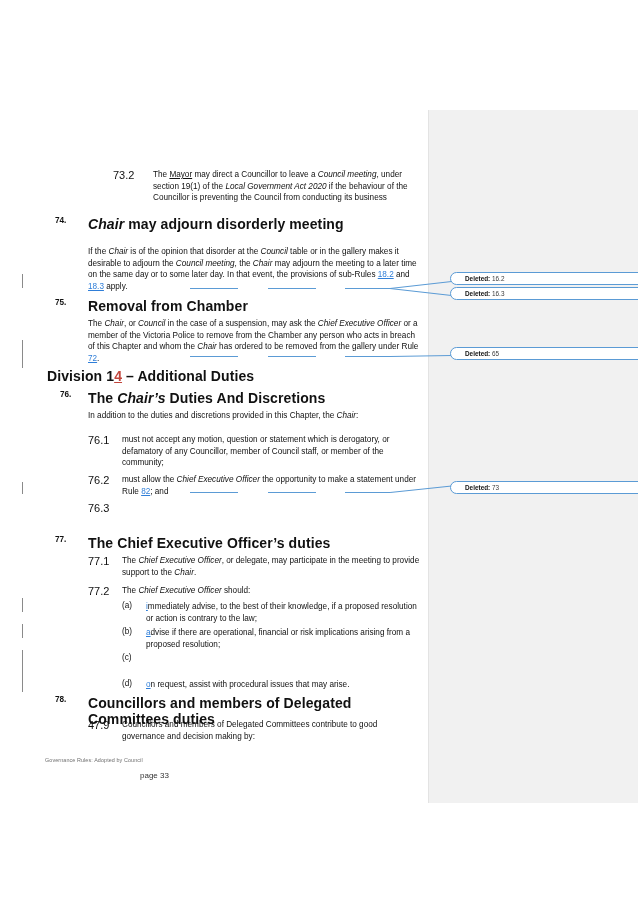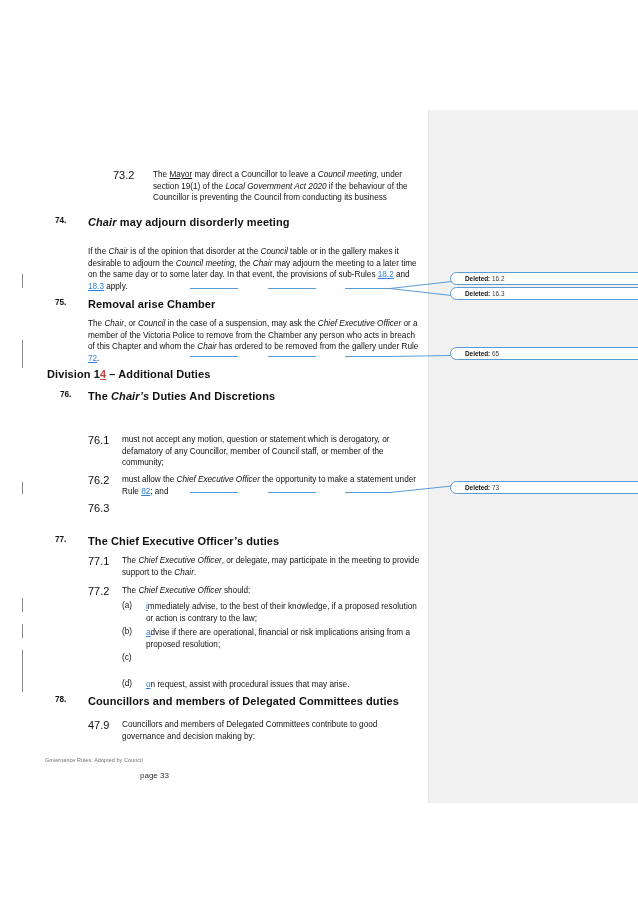--- a/index.html
+++ b/index.html
@@ -59,21 +59,21 @@
     font-size: 11px;
     color: #111;
   }
   .alpha {
     position: absolute;
     font-size: 8.2px;
     color: #111;
   }
   .heading {
     position: absolute;
-    font-size: 11px;
+    font-size: 14px;
     font-weight: bold;
     color: #111;
     letter-spacing: .1px;
   }
   .para {
     position: absolute;
     font-size: 8.2px;
     line-height: 11.6px;
     color: #111;
     text-align: left;
@@ -171,29 +171,30 @@
 
     <div class="subnum" style="left:113px; top:169px;">73.2</div>
     <div class="para" style="left:153px; top:169px; width:262px;"><span>The </span><span class="ins-blk">Mayor</span><span> may direct a Councillor to leave a </span><span class="it">Council meeting</span><span>, under section 19(1) of the </span><span class="it">Local Government Act 2020</span><span> if the behaviour of the Councillor is preventing the Council from conducting its business</span></div>
 
     <div class="num" style="left:55px; top:216px;">74.</div>
     <div class="heading" style="left:88px; top:216px;"><span class="it">Chair</span><span> may adjourn disorderly meeting</span></div>
 
     <div class="para" style="left:88px; top:246px; width:334px;"><span>If the </span><span class="it">Chair</span><span> is of the opinion that disorder at the </span><span class="it">Council</span><span> table or in the gallery makes it desirable to adjourn the </span><span class="it">Council meeting</span><span>, the </span><span class="it">Chair</span><span> may adjourn the meeting to a later time on the same day or to some later day.  In that event, the provisions of sub-Rules </span><span class="ins">18.2</span><span> and </span><span class="ins">18.3</span><span> apply.</span></div>
 
     <div class="num" style="left:55px; top:298px;">75.</div>
-    <div class="heading" style="left:88px; top:298px;">Removal arise Chamber</div>
+    <div class="heading" style="left:88px; top:298px;">Removal from Chamber</div>
 
     <div class="para" style="left:88px; top:318px; width:334px;"><span>The </span><span class="it">Chair</span><span>, or </span><span class="it">Council</span><span> in the case of a suspension, may ask the </span><span class="it">Chief Executive Officer</span><span> or a member of the Victoria Police to remove from the Chamber any person who acts in breach of this Chapter and whom the </span><span class="it">Chair</span><span> has ordered to be removed from the gallery under Rule </span><span class="ins">72</span><span>.</span></div>
 
     <div class="heading" style="left:47px; top:368px;"><span>Division 1</span><span class="ins-red">4</span><span> – Additional Duties</span></div>
 
     <div class="num" style="left:60px; top:390px;">76.</div>
     <div class="heading" style="left:88px; top:390px;"><span>The </span><span class="it">Chair’s</span><span> Duties And Discretions</span></div>
 
+    <div class="para" style="left:88px; top:410px; width:334px;"><span>In addition to the duties and discretions provided in this Chapter, the </span><span class="it">Chair</span><span>:</span></div>
 
     <div class="subnum" style="left:88px; top:434px;">76.1</div>
     <div class="para" style="left:122px; top:434px; width:300px;">must not accept any motion, question or statement which is derogatory, or defamatory of any Councillor, member of Council staff, or member of the community;</div>
 
     <div class="subnum" style="left:88px; top:474px;">76.2</div>
     <div class="para" style="left:122px; top:474px; width:300px;"><span>must allow the </span><span class="it">Chief Executive Officer</span><span> the opportunity to make a statement under Rule </span><span class="ins">82</span><span>; and</span></div>
 
     <div class="subnum" style="left:88px; top:502px;">76.3</div>
 
     <div class="num" style="left:55px; top:535px;">77.</div>

